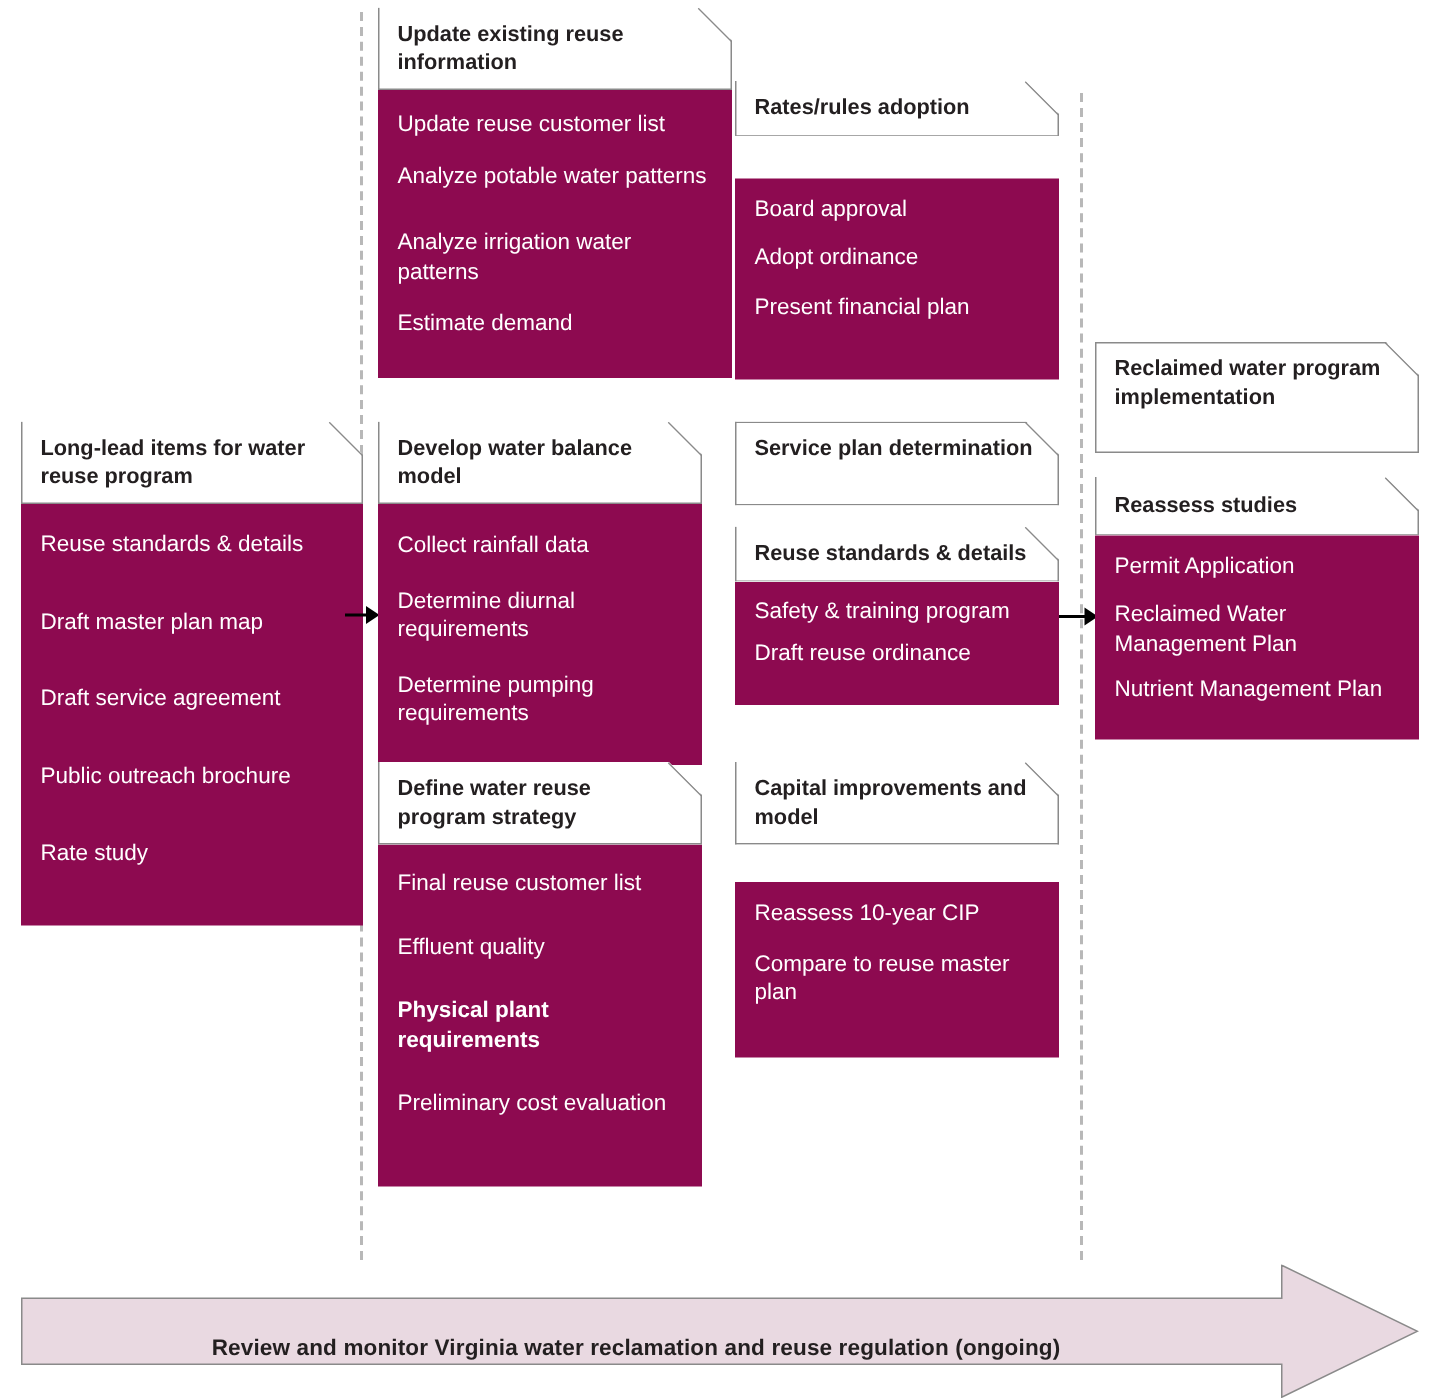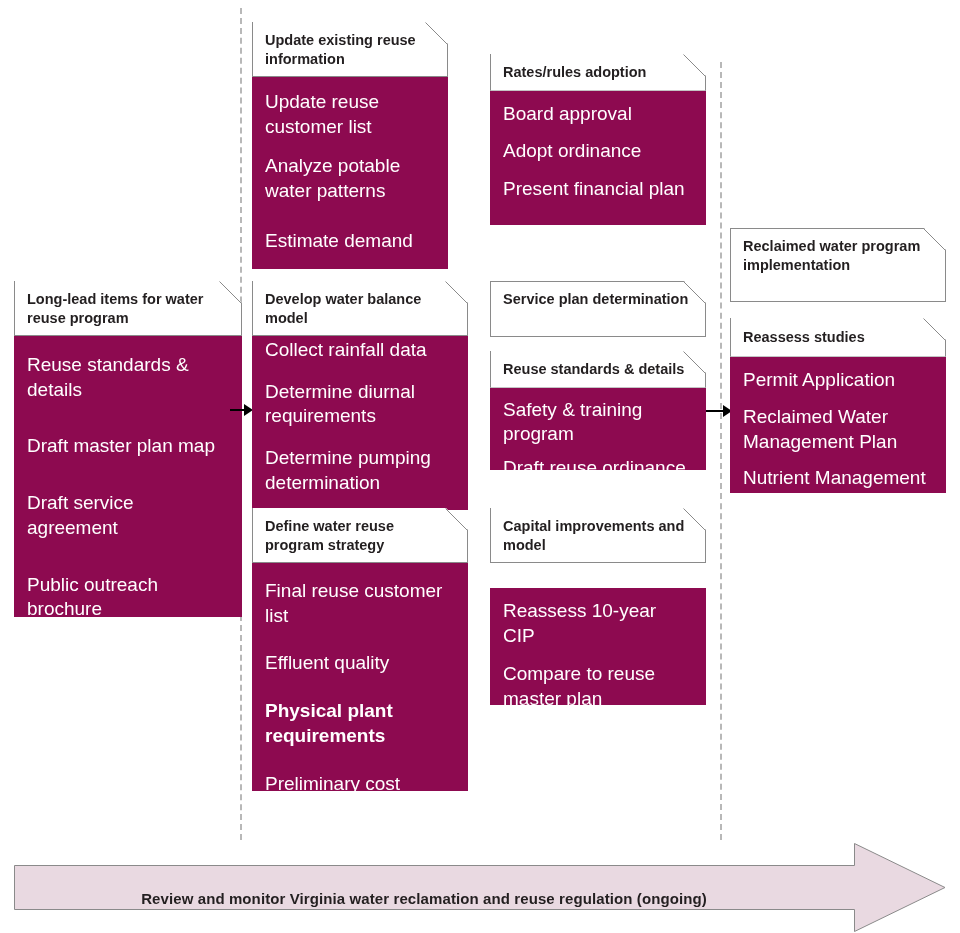--- a/index.html
+++ b/index.html
@@ -43,21 +43,21 @@
   }
   .card-head .fold{
     position:absolute;top:0;right:0;width:23px;height:23px;pointer-events:none;
   }
   .card-head .fold svg{display:block;}
 
   .card-body{
     background:#8d0a50;
     box-sizing:border-box;
     color:#ffffff;
-    font-size:19px;
+    font-size:15px;
     line-height:1.3;
     padding:11px 13px 12px 13px;
   }
   .card-body .item{margin:0 0 13px 0;}
   .card-body .item:last-child{margin-bottom:0;}
 
   .card.headonly .card-head{
     
   }
 
@@ -109,50 +109,50 @@
       <div class="item" style="margin-bottom:32px;">Public outreach brochure</div>
       <div class="item">Rate study</div>
     </div>
   </div>
 
   <div class="arrow-conn" style="left:230px;top:403px;width:24px;height:14px;">
     <div class="shaft" style="width:16px;"></div>
     <div class="tip" style="left:14px;"></div>
   </div>
 
-  <div class="card" style="left:252px;top:22px;width:196px;">
+  <div class="card" style="left:252px;top:5px;width:236px;">
     <div class="card-head">
       <span>Update existing reuse information</span>
       <span class="fold">
         <svg width="23" height="23" viewBox="0 0 23 23">
             <path d="M0.5 0.5 L22.5 22.5" stroke="#8a8a8a" fill="none" stroke-width="1"></path>
           </svg>
       </span>
     </div>
     <div class="card-body" style="height:192px;padding-top:13px;">
       <div class="item" style="margin-bottom:15px;">Update reuse customer list</div>
       <div class="item" style="margin-bottom:25px;">Analyze potable water patterns</div>
+      <div class="item" style="margin-bottom:15px;">Analyze irrigation water patterns</div>
       <div class="item">Estimate demand</div>
-      <div class="item" style="margin-bottom:15px;">Analyze irrigation water patterns</div>
     </div>
   </div>
 
   <div class="card" style="left:252px;top:281px;width:216px;">
     <div class="card-head">
       <span>Develop water balance model</span>
       <span class="fold">
         <svg width="23" height="23" viewBox="0 0 23 23">
             <path d="M0.5 0.5 L22.5 22.5" stroke="#8a8a8a" fill="none" stroke-width="1"></path>
           </svg>
       </span>
     </div>
-    <div class="card-body" style="height:174px;padding-top:2px;">
+    <div class="card-body" style="height:174px;padding-top:18px;">
       <div class="item" style="margin-bottom:17px;">Collect rainfall data</div>
       <div class="item" style="margin-bottom:17px;">Determine diurnal requirements</div>
-      <div class="item">Determine pumping determination</div>
+      <div class="item">Determine pumping requirements</div>
     </div>
   </div>
 
   <div class="card" style="left:252px;top:508px;width:216px;">
     <div class="card-head">
       <span>Define water reuse program strategy</span>
       <span class="fold">
         <svg width="23" height="23" viewBox="0 0 23 23">
             <path d="M0.5 0.5 L22.5 22.5" stroke="#8a8a8a" fill="none" stroke-width="1"></path>
           </svg>
@@ -168,21 +168,21 @@
 
   <div class="card" style="left:490px;top:54px;width:216px;">
     <div class="card-head">
       <span>Rates/rules adoption</span>
       <span class="fold">
         <svg width="23" height="23" viewBox="0 0 23 23">
             <path d="M0.5 0.5 L22.5 22.5" stroke="#8a8a8a" fill="none" stroke-width="1"></path>
           </svg>
       </span>
     </div>
-    <div class="card-body" style="height:134px;padding-top:11px;">
+    <div class="card-body" style="height:134px;padding-top:11px;margin-top:28px;">
       <div class="item" style="margin-bottom:13px;">Board approval</div>
       <div class="item" style="margin-bottom:13px;">Adopt ordinance</div>
       <div class="item">Present financial plan</div>
     </div>
   </div>
 
   <div class="card headonly" style="left:490px;top:281px;width:216px;">
     <div class="card-head" style="height:56px;
          background-image:
            linear-gradient(#8a8a8a,#8a8a8a),

